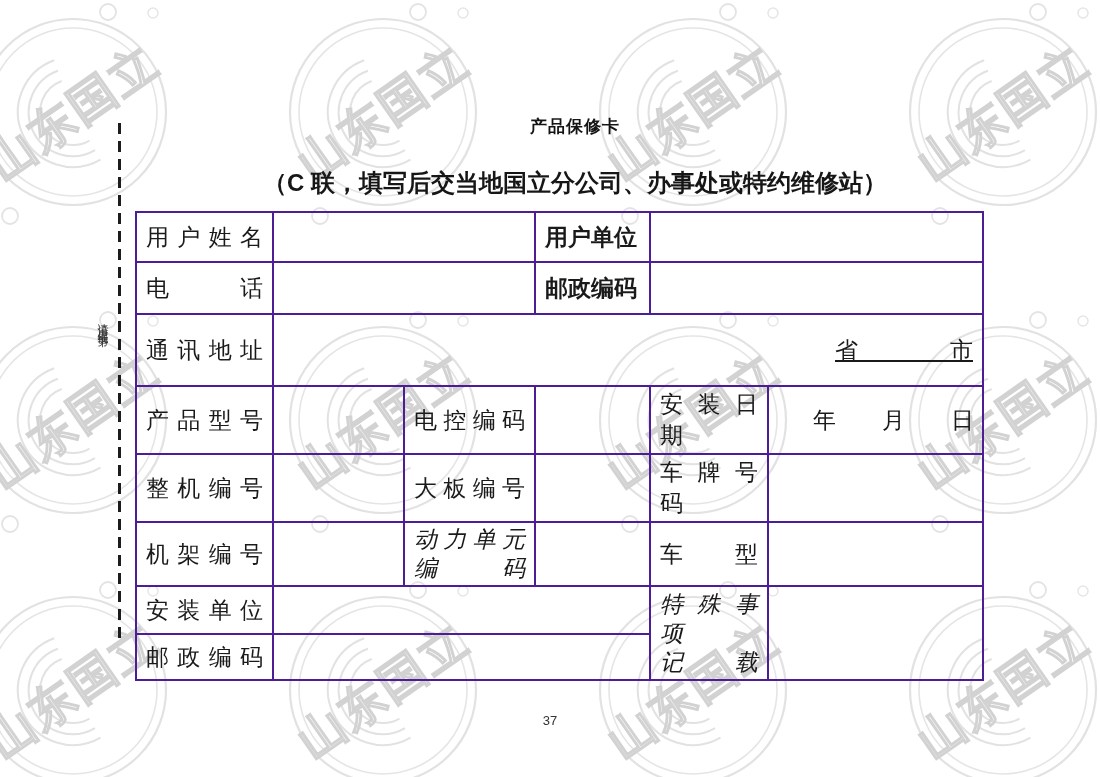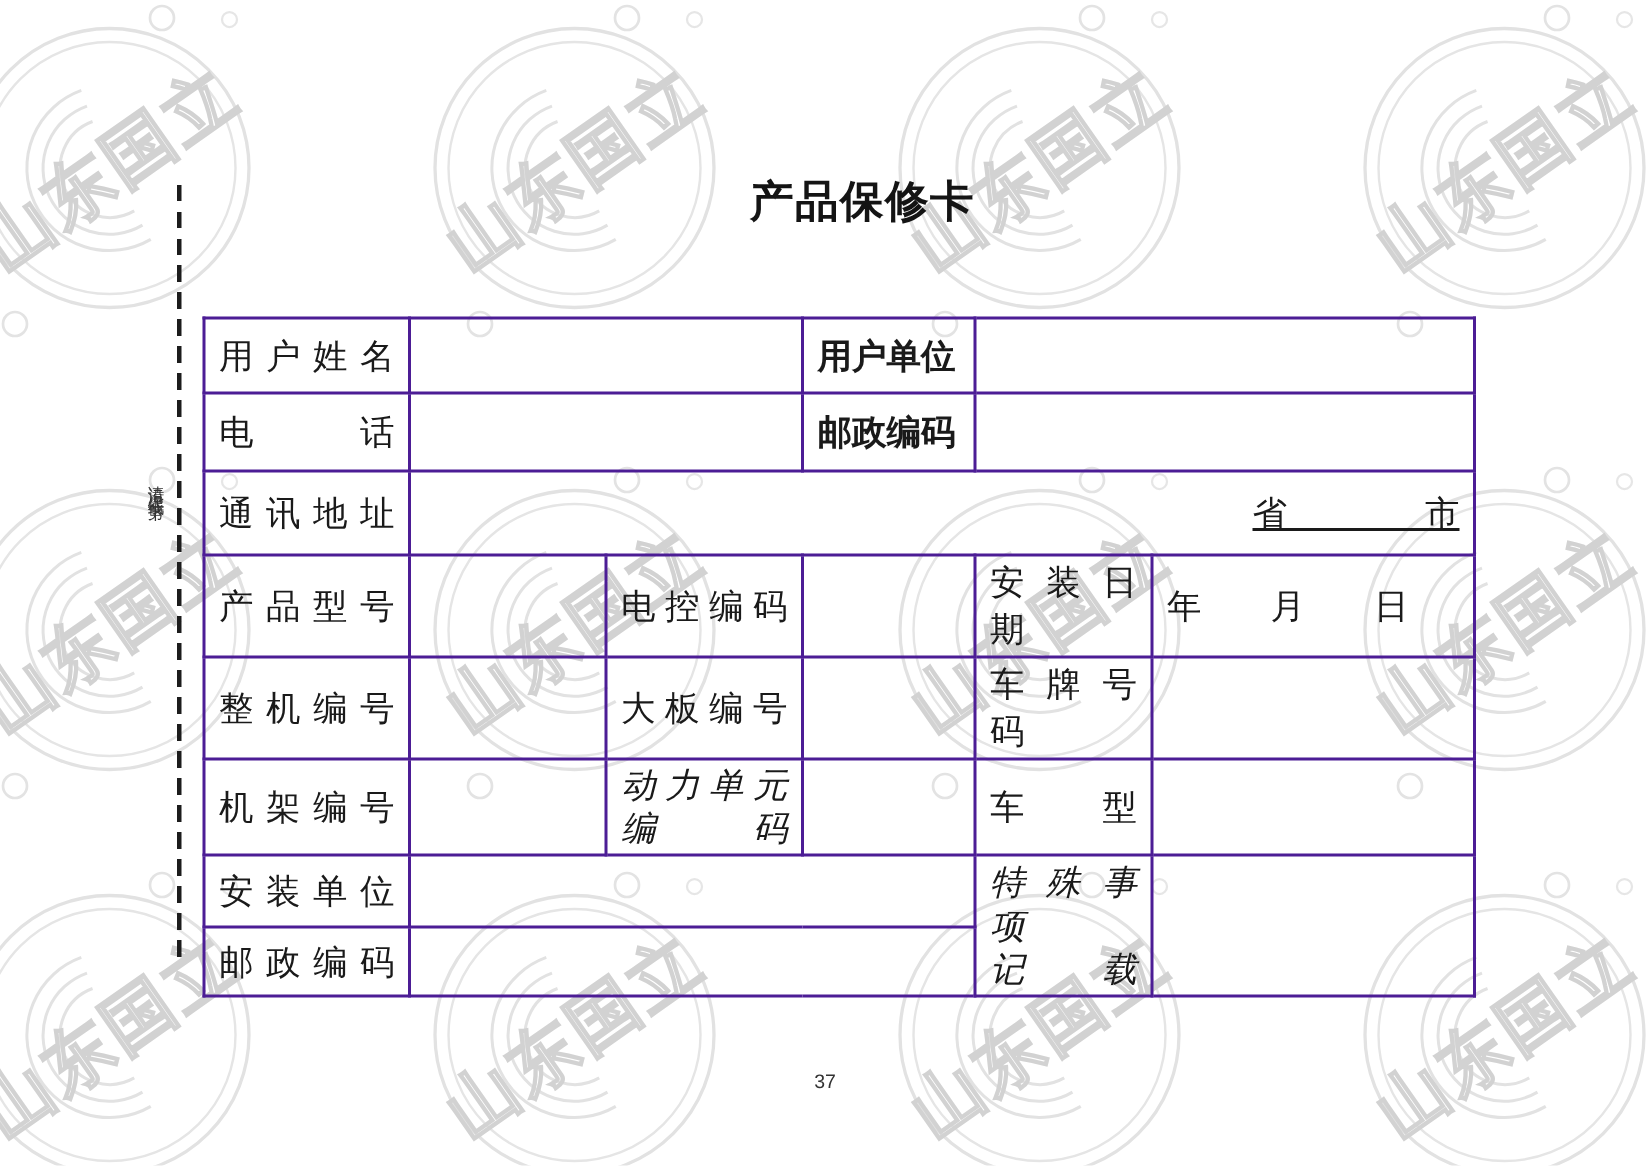--- a/index.html
+++ b/index.html
@@ -5,21 +5,21 @@
   html,body{margin:0;padding:0;}
   body{
     width:1100px;height:777px;position:relative;overflow:hidden;
     background:#ffffff;font-family:"Liberation Sans","DejaVu Sans",sans-serif;
   }
   .wm-layer{position:absolute;left:0;top:0;z-index:0;}
   .content{position:absolute;left:0;top:0;width:1100px;height:777px;z-index:1;}
 
   .doc-title{
     position:absolute;top:115px;left:60px;width:1030px;text-align:center;
-    font-size:29px;font-weight:bold;color:#141414;letter-spacing:1px;
+    font-size:17px;font-weight:bold;color:#141414;letter-spacing:1px;
   }
   .doc-subtitle{
     position:absolute;top:167px;left:60px;width:1030px;text-align:center;
     font-size:24px;font-weight:bold;color:#161616;
   }
 
   .cut-line{
     position:absolute;left:118px;top:123px;width:3px;height:515px;
     background:repeating-linear-gradient(to bottom,#1c1c1c 0 11px,transparent 11px 18px);
   }
@@ -37,21 +37,21 @@
   table.warranty td{
     border:2px solid #4c1d95;
     font-family:"Liberation Serif","DejaVu Serif",serif;
     font-size:23px;color:#1a1a1a;
     padding:2px 9px;vertical-align:middle;overflow:hidden;
   }
   .jl{text-align:justify;text-align-last:justify;}
   .plain{text-align:left;font-weight:bold;}
   .two-line div{line-height:29px;font-style:italic;}
   .addr-val{padding-left:122px !important;text-align:right;text-decoration:underline;}
-  .date-val{padding-right:8px !important;margin-left:44px;}
+  .date-val{text-align:right;padding-right:8px !important;margin-left:44px;}
 
   .page-number{
     position:absolute;top:693px;left:0;width:1100px;text-align:center;
     font-size:13px;color:#333;margin-top:20px;
   }
 </style>
 </head>
 <body>
 
 <svg class="wm-layer" width="1100" height="777" viewBox="0 0 1100 777" aria-hidden="true">
@@ -78,20 +78,21 @@
     <use href="#wm-unit" xlink:href="#wm-unit" transform="translate(1003 420)"></use>
     <use href="#wm-unit" xlink:href="#wm-unit" transform="translate(73 690)"></use>
     <use href="#wm-unit" xlink:href="#wm-unit" transform="translate(383 690)"></use>
     <use href="#wm-unit" xlink:href="#wm-unit" transform="translate(693 690)"></use>
     <use href="#wm-unit" xlink:href="#wm-unit" transform="translate(1003 690)"></use>
   </svg>
 
 <div class="content">
 
   <div class="doc-title">产品保修卡</div>
+  <div class="doc-subtitle">（C 联，填写后交当地国立分公司、办事处或特约维修站）</div>
 
   <div class="cut-line"></div>
   <div class="cut-line-text">请沿虚线剪下</div>
 
   <table class="warranty">
     <colgroup>
       <col style="width:137px">
         <col style="width:131px">
         <col style="width:131px">
       <col style="width:115px">
@@ -104,21 +105,21 @@
         <td colspan="2"></td>
         <td class="plain">用户单位</td>
         <td colspan="2"></td>
       </tr>
       <tr style="height:52px">
         <td class="jl">电 话</td>
         <td colspan="2"></td>
         <td class="plain">邮政编码</td>
         <td colspan="2"></td>
       </tr>
-      <tr style="height:56px">
+      <tr style="height:72px">
         <td class="jl">通 讯 地 址</td>
         <td colspan="5" class="addr-val">省　　　　市</td>
       </tr>
       <tr style="height:58px">
         <td class="jl">产 品 型 号</td>
         <td></td>
         <td class="jl">电 控 编 码</td>
         <td></td>
         <td class="jl">安 装 日 期</td>
         <td class="date-val">年　　月　　日</td>

